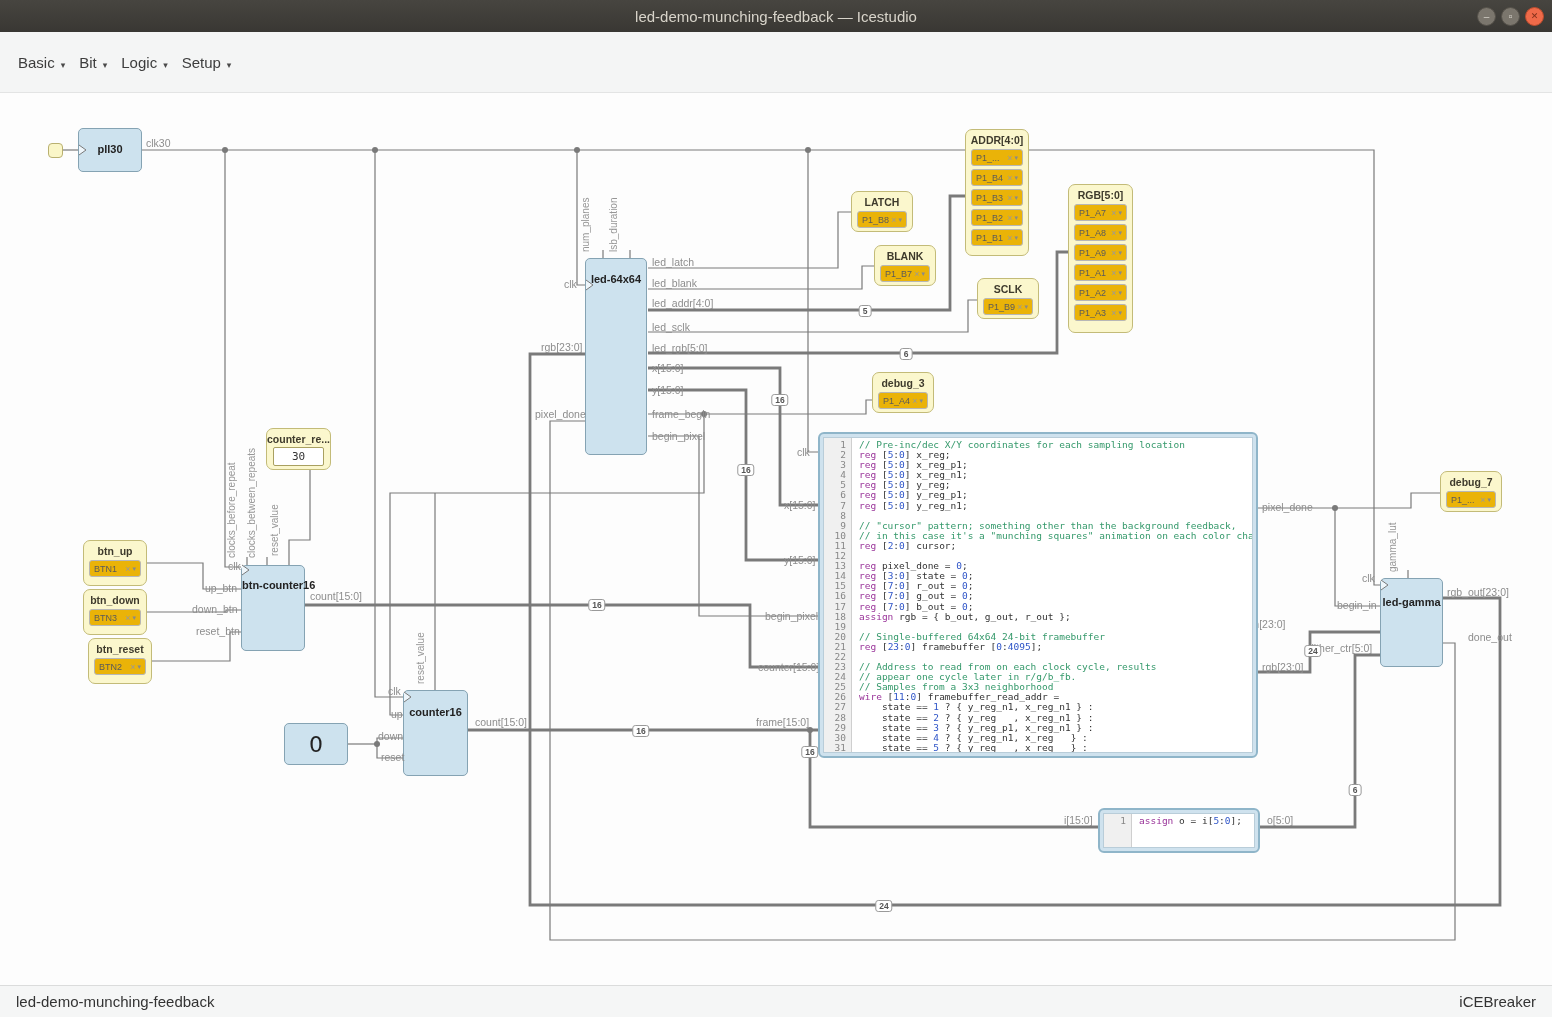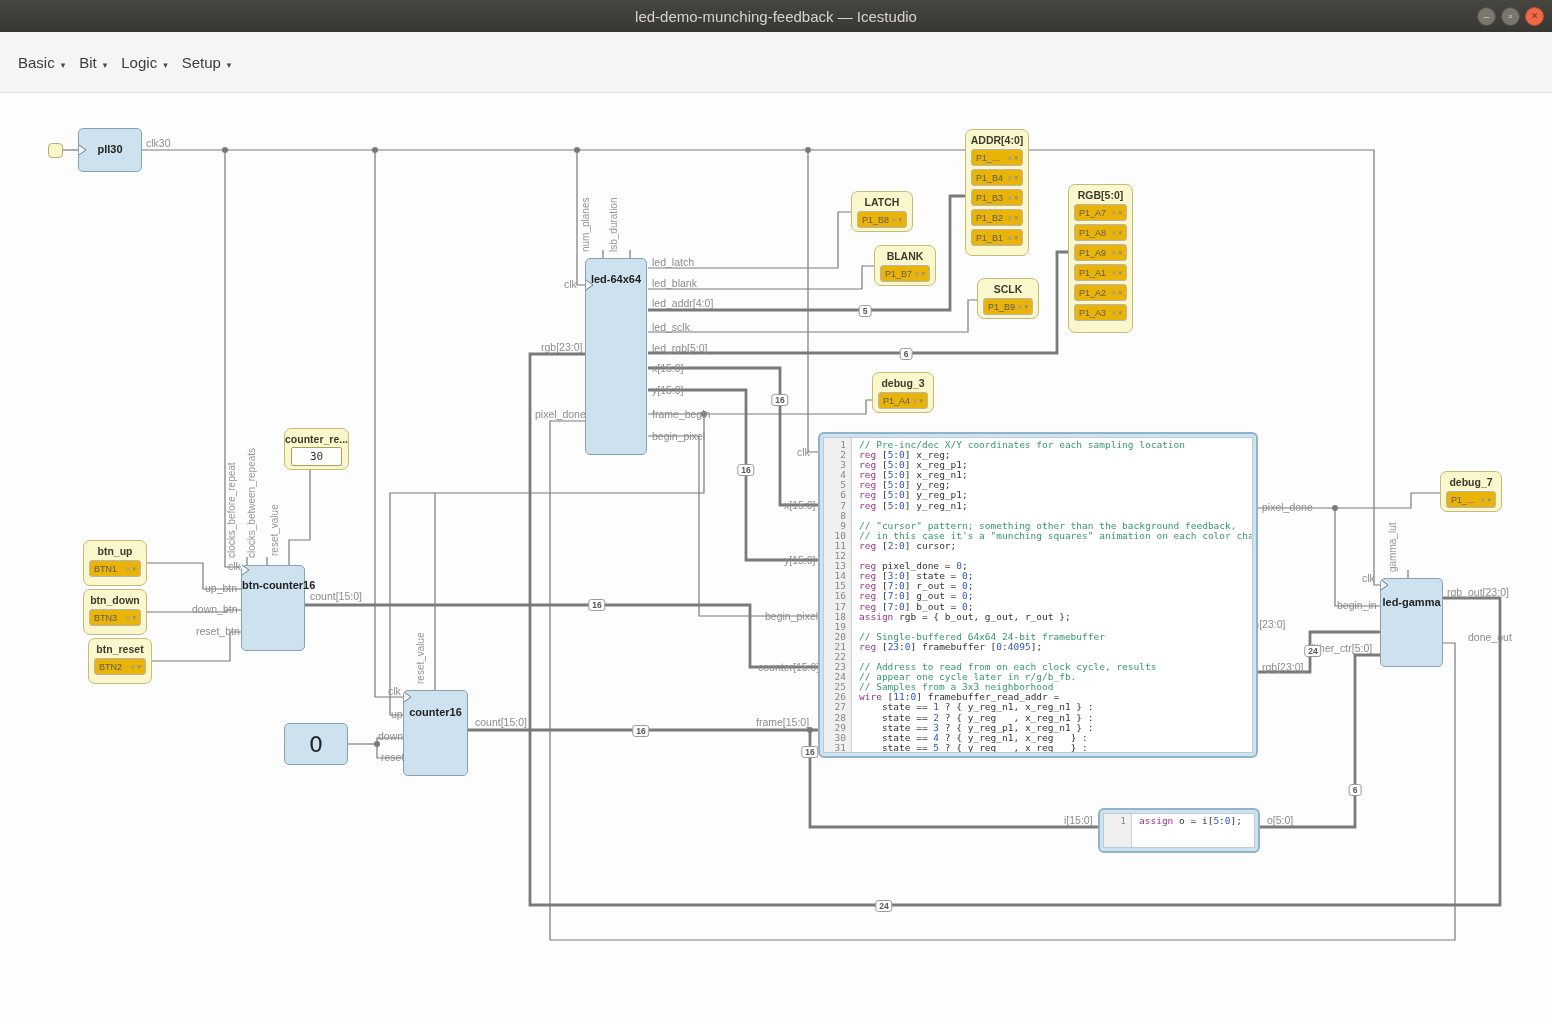--- a/index.html
+++ b/index.html
@@ -144,21 +144,21 @@
         </div>
       </div>
       <div class="blk blk-io" style="left: 88px; top: 638px; width: 64px; height: 46px;">
         <div class="io-title">btn_reset</div>
         <div class="sel">
           <span class="sel-label">BTN2</span>
           <span class="sel-x"></span>
           <span class="sel-dd"></span>
         </div>
       </div>
-      <div class="blk blk-const" style="left: 284px; top: 428px; width: 65px; height: 42px;">
+      <div class="blk blk-const" style="left: 266px; top: 428px; width: 65px; height: 42px;">
         <div class="io-title">counter_re...</div>
         <div class="valbox">30</div>
       </div>
       <div class="blk blk-blue" style="left: 241px; top: 565px; width: 64px; height: 86px;">
         <div class="bt" style="padding-top: 13px;">btn-counter16</div>
       </div>
       <div class="blk blk-blue" style="left: 403px; top: 690px; width: 65px; height: 86px;">
         <div class="bt" style="padding-top: 15px;">counter16</div>
       </div>
       <div class="blk blk-plain" style="left: 284px; top: 723px; width: 64px; height: 42px;">
@@ -427,14 +427,18 @@
 
   <nav id="menubar">
     <ul id="menu-right">
         <li><span>Basic</span><span class="caret"></span></li>
         <li><span>Bit</span><span class="caret"></span></li>
         <li><span>Logic</span><span class="caret"></span></li>
         <li><span>Setup</span><span class="caret"></span></li>
       </ul>
   </nav>
 
+  <footer id="statusbar">
+    <span>led-demo-munching-feedback</span>
+    <span>iCEBreaker</span>
+  </footer>
 
 </div>
 
 </body></html>

